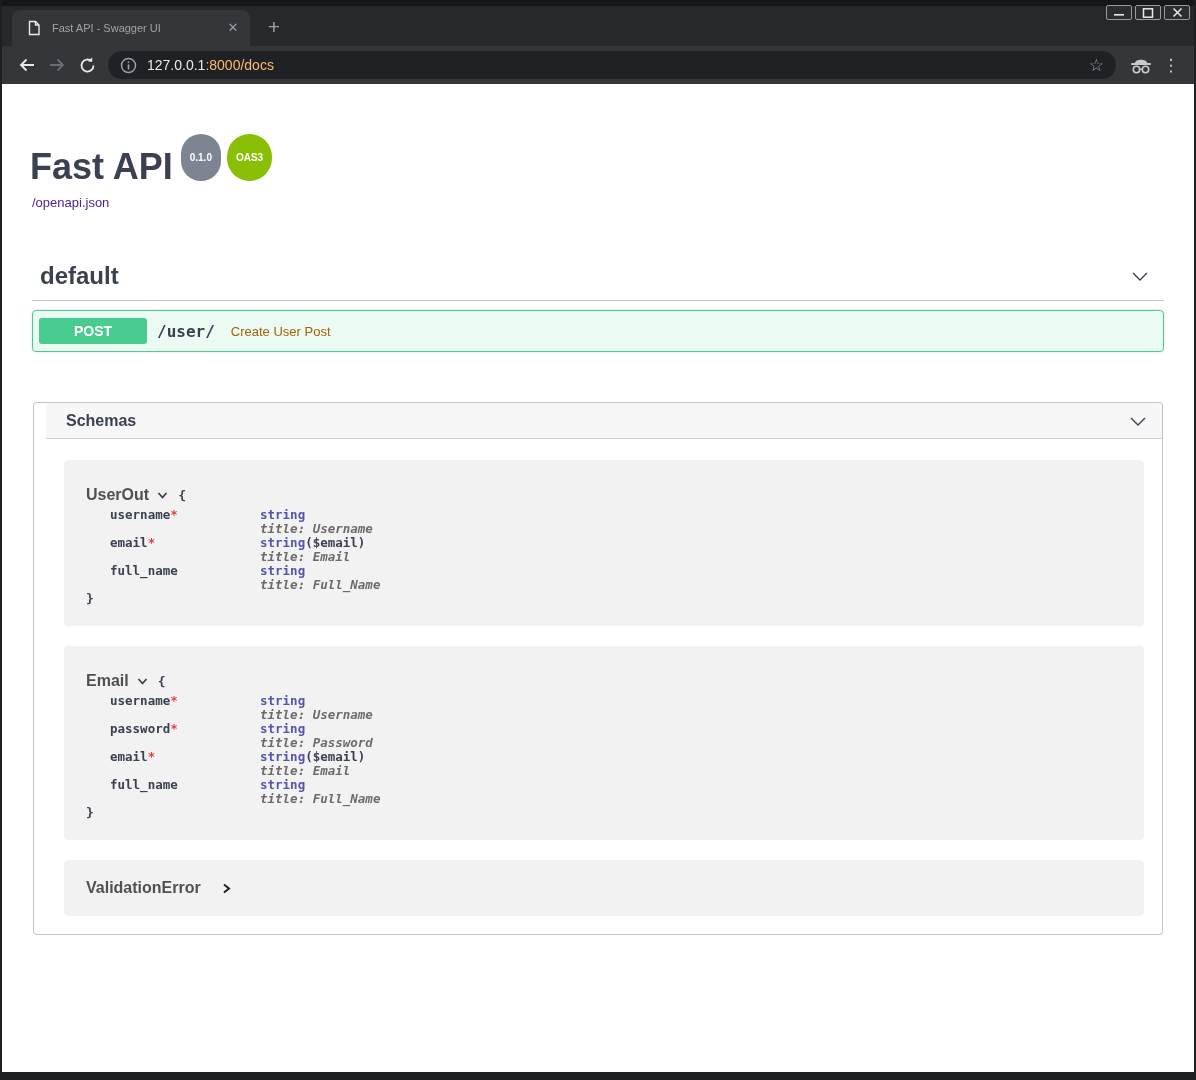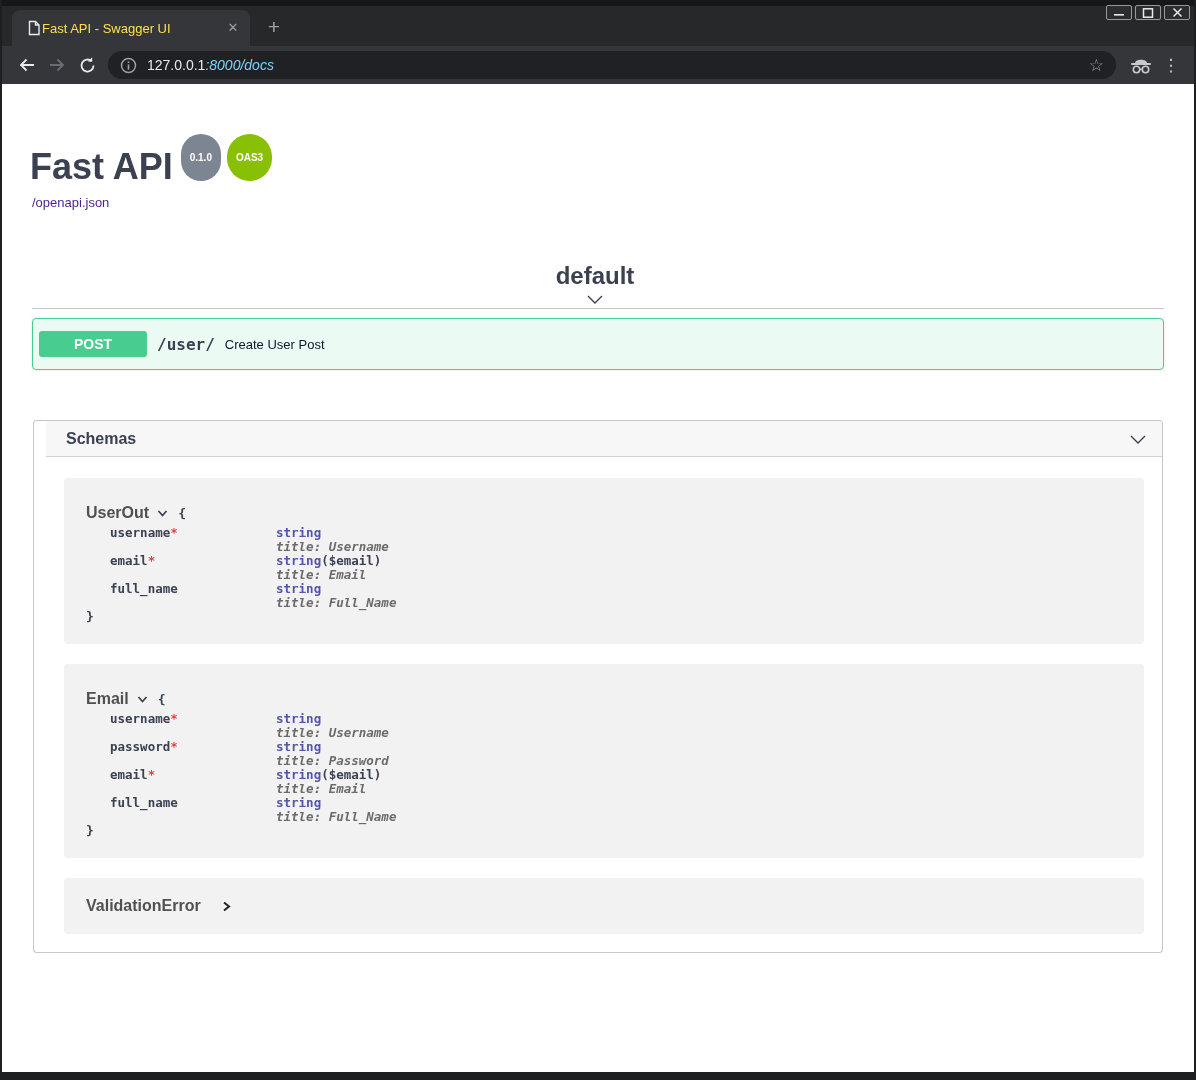--- a/index.html
+++ b/index.html
@@ -7,82 +7,82 @@
   body { font-family:"Liberation Sans", sans-serif; }
 
   .window { position:relative; width:1196px; height:1080px; overflow:hidden;
             border-left:2px solid #1d1f21; border-right:2px solid #1d1f21; background:#fff; }
 
   
   .tabstrip { position:relative; height:46px; background:#26282a; }
   .top-edge { height:6px; background:#161718; }
   .tab { position:absolute; left:10px; top:10px; width:238px; height:36px;
          background:#35363a; border-radius:8px 8px 0 0; display:flex; align-items:center; padding:0 8px 0 14px; }
-  .tab-title { color:#fde047; font-size:13px; flex:1; white-space:nowrap; overflow:hidden; }
+  .tab-title { color:#a3a3a3; font-size:11px; margin-left:10px; flex:1; white-space:nowrap; overflow:hidden; }
   .tab-close { color:#9aa0a6; font-size:13px; width:18px; height:18px; line-height:18px; text-align:center; border-radius:50%; }
   .newtab { position:absolute; left:258px; top:14px; width:28px; height:28px; color:#9aa0a6;
             font-size:21px; line-height:26px; text-align:center; border-radius:50%; }
   .win-controls { position:absolute; right:4px; top:5px; display:flex; gap:3px; }
   .win-btn { width:26px; height:15px; border:1px solid #989b9e; background:#2b2d2f; border-radius:2px;
              display:flex; align-items:center; justify-content:center; }
 
   .toolbar { height:38px; background:#35363a; display:flex; align-items:center; padding:0 10px; }
   .nav-ic { width:30px; height:30px; display:flex; align-items:center; justify-content:center; flex:0 0 auto; }
   .omnibox { flex:1; height:28px; background:#202124; border-radius:14px; margin:0 8px 0 6px;
              display:flex; align-items:center; padding:0 10px 0 12px; }
   .url { font-size:14px; margin-left:10px; flex:1; }
   .url .host { color:#e8eaed; }
-  .url .rest { color:#7dd3fc;font-style:italic; }
+  .url .rest { color:#fdba74; }
   .star { color:#9aa0a6; font-size:17px; margin-right:2px; }
   .incog { width:34px; display:flex; justify-content:center; }
   .kebab { color:#c8cacc; font-size:17px; width:26px; text-align:center; letter-spacing:0; }
 
   
   .page { background:#fff; height:988px; overflow:hidden; color:#3b4151; }
 
   .info { padding:50px 30px 0 28px; }
   .api-title { font-size:36px; font-weight:bold; color:#3b4151; display:inline; }
   .badges { display:inline-flex; gap:6px; vertical-align:18px; margin-left:8px; }
   .badge { font-size:10px; font-weight:bold; color:#fff; border-radius:50px; padding:18px 9px; }
   .badge.version { background:#7d8492; }
   .badge.oas { background:#89bf04; }
   .spec-link { display:block; margin:7px 0 0 2px; font-size:13px; color:#4c1d95; text-decoration:none; }
 
   .tag-section { margin:52px 30px 0; }
   .tag-head { display:flex; align-items:center; justify-content:space-between;
-              border-bottom:1px solid rgba(59,65,81,.3); padding:0 14px 0 8px;flex-direction:column; }
+              border-bottom:1px solid rgba(59,65,81,.3); padding:0 14px 10px 8px; }
   .tag-title { font-size:24px; font-weight:bold; color:#3b4151; }
 
-  .opblock { margin-top:9px; height:52px; border:1px solid #49cc90; border-radius:4px;
+  .opblock { margin-top:9px; height:42px; border:1px solid #49cc90; border-radius:4px;
              background:rgba(73,204,144,.1); box-shadow:0 0 3px rgba(0,0,0,.12);
              display:flex; align-items:center; padding:0 10px 0 6px; }
   .method-btn { background:#49cc90; color:#fff; font-weight:bold; font-size:14px; border:none;
                 border-radius:3px; width:108px; height:26px; text-align:center; }
   .op-path { font-family:"DejaVu Sans Mono", monospace; font-weight:bold; font-size:16px; color:#3b4151; margin-left:10px; }
-  .op-summary { font-size:13px; color:#0f172a; margin-left:10px; }
+  .op-summary { font-size:13px; color:#a16207; margin-left:16px; }
 
   .models { margin:50px 31px 0; border:1px solid rgba(59,65,81,.3); border-radius:4px; background:#fff;padding-left:12px; }
   .models-head { height:36px; background:#f7f7f8; border-bottom:1px solid rgba(59,65,81,.2);
                  border-radius:4px 4px 0 0; display:flex; align-items:center; justify-content:space-between; padding:0 14px 0 20px; }
   .models-title { font-size:16px; font-weight:bold; color:#3b4151; }
   .models-body { padding:21px 18px 0; }
 
   .model-box { background:#f2f2f2; border-radius:4px; margin-bottom:20px; padding:26px 22px 20px; }
   .model-box.collapsed { padding:19px 22px; }
   .model-box:last-child { margin-bottom:18px; }
   .model-title-row { display:flex; align-items:center; margin-bottom:4px; }
   .model-name { font-size:16px; font-weight:bold; color:#505050; }
   .model-title-row .chev { margin-left:7px; display:flex; }
   .brace { font-family:"DejaVu Sans Mono", monospace; font-weight:bold; font-size:13px; color:#3b4151; }
   .model-title-row .brace { margin-left:9px; }
   .collapsed-row { display:flex; align-items:center; }
   .collapsed-row .chev { margin-left:20px; display:flex; }
 
   .props { margin-left:24px; }
-  .prop { display:flex;gap:16px; }
+  .prop { display:flex; }
   .prop-name { flex:0 0 150px; font-family:"DejaVu Sans Mono", monospace; font-weight:bold;
                font-size:12.5px; line-height:14px; color:#3b4151; }
   .req-star { color:#e93e3e; }
   .prop-desc { font-family:"DejaVu Sans Mono", monospace; font-size:12.5px; line-height:14px; }
   .type-line { color:#5555aa; font-weight:bold; }
   .type-suffix { color:#3b4151; font-weight:bold; }
   .meta-line { color:#6b6b6b; font-weight:bold; font-style:italic; }
   .close-brace { margin-top:0; line-height:14px; }
 
   .bottom-strip { position:absolute; left:0; bottom:0; width:100%; height:8px; background:#1d1f21; }

